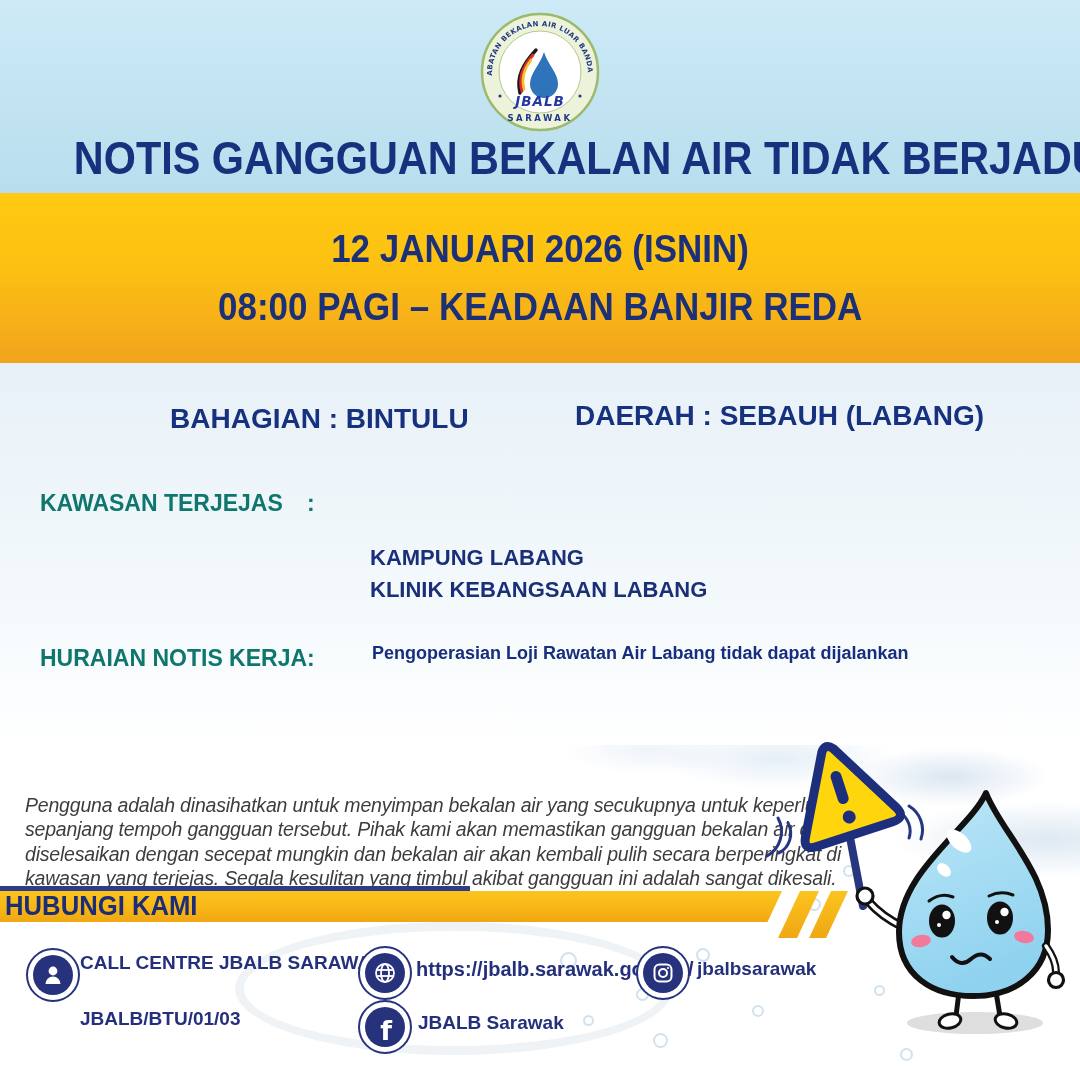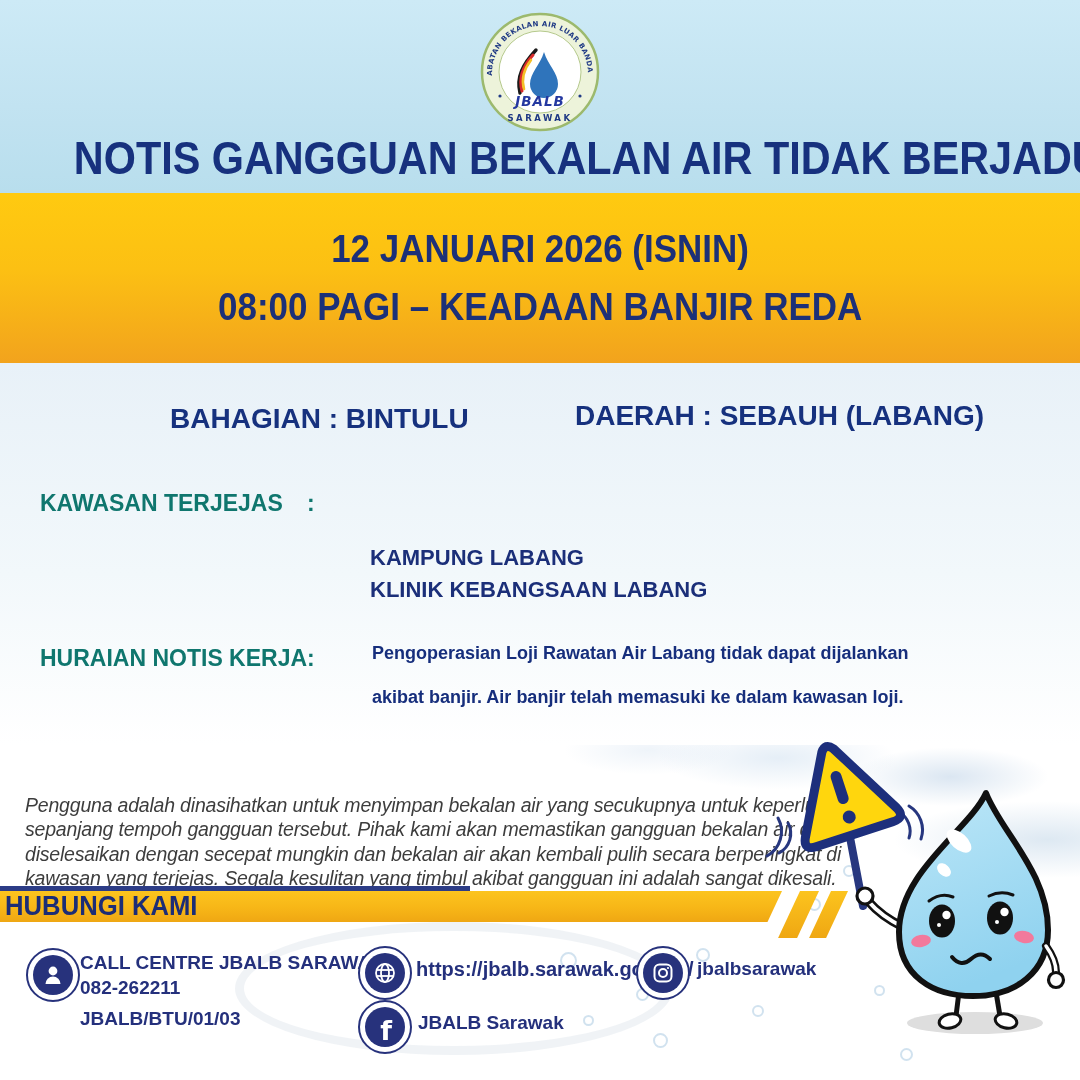--- a/index.html
+++ b/index.html
@@ -101,21 +101,20 @@
   <div class="abs region-daerah">DAERAH : SEBAUH (LABANG)</div>
 
   <div class="abs lbl" style="left:40px;top:490px;">KAWASAN TERJEJAS</div>
   <div class="abs lbl" style="left:307px;top:490px;">:</div>
   <div class="abs item" style="left:370px;top:501px;margin-top:44px;">KAMPUNG LABANG</div>
   <div class="abs item" style="left:370px;top:577px;">KLINIK KEBANGSAAN LABANG</div>
 
   <div class="abs lbl" style="left:40px;top:645px;">HURAIAN NOTIS KERJA</div>
   <div class="abs lbl" style="left:307px;top:645px;">:</div>
   <div class="abs desc" style="left:372px;top:643px;">Pengoperasian Loji Rawatan Air Labang tidak dapat dijalankan</div>
-  <div class="abs desc" style="left:372px;top:687px;">akibat banjir. Air banjir telah memasuki ke dalam kawasan loji.</div>
 
   <div class="abs splash-band"></div>
   <div class="abs swirl"></div>
   <div class="abs bubble" style="left:560px;top:952px;width:13px;height:13px;"></div>
   <div class="abs bubble" style="left:636px;top:988px;width:9px;height:9px;"></div>
   <div class="abs bubble" style="left:653px;top:1033px;width:11px;height:11px;"></div>
   <div class="abs bubble" style="left:696px;top:948px;width:10px;height:10px;"></div>
   <div class="abs bubble" style="left:752px;top:1005px;width:8px;height:8px;"></div>
   <div class="abs bubble" style="left:808px;top:898px;width:9px;height:9px;"></div>
   <div class="abs bubble" style="left:843px;top:865px;width:8px;height:8px;"></div>
@@ -140,21 +139,20 @@
   <div class="abs chip chip-outer" style="left:26px;top:948px;">
     <div class="chip-inner">
       <svg width="24" height="24" viewBox="-12 -12 24 24">
         <circle cx="0" cy="-4" r="4.4" fill="#ffffff"></circle>
         <path d="M-7.5,9 a7.5,7.5 0 0 1 15,0 Z" fill="#ffffff"></path>
       </svg>
     </div>
   </div>
   <div class="abs foot-text" style="left:80px;top:950px;line-height:25px;">
     <div>CALL CENTRE JBALB SARAWAK</div>
-    <div>082-262211</div>
   </div>
   <div class="abs foot-text" style="left:80px;top:1008px;">JBALB/BTU/01/03</div>
 
   <div class="abs chip chip-outer" style="left:358px;top:946px;">
     <div class="chip-inner">
       <svg width="24" height="24" viewBox="-12 -12 24 24" fill="none" stroke="#ffffff" stroke-width="1.8">
         <circle cx="0" cy="0" r="9"></circle>
         <ellipse cx="0" cy="0" rx="4" ry="9"></ellipse>
         <line x1="-9" y1="-3" x2="9" y2="-3"></line>
         <line x1="-9" y1="3" x2="9" y2="3"></line>

